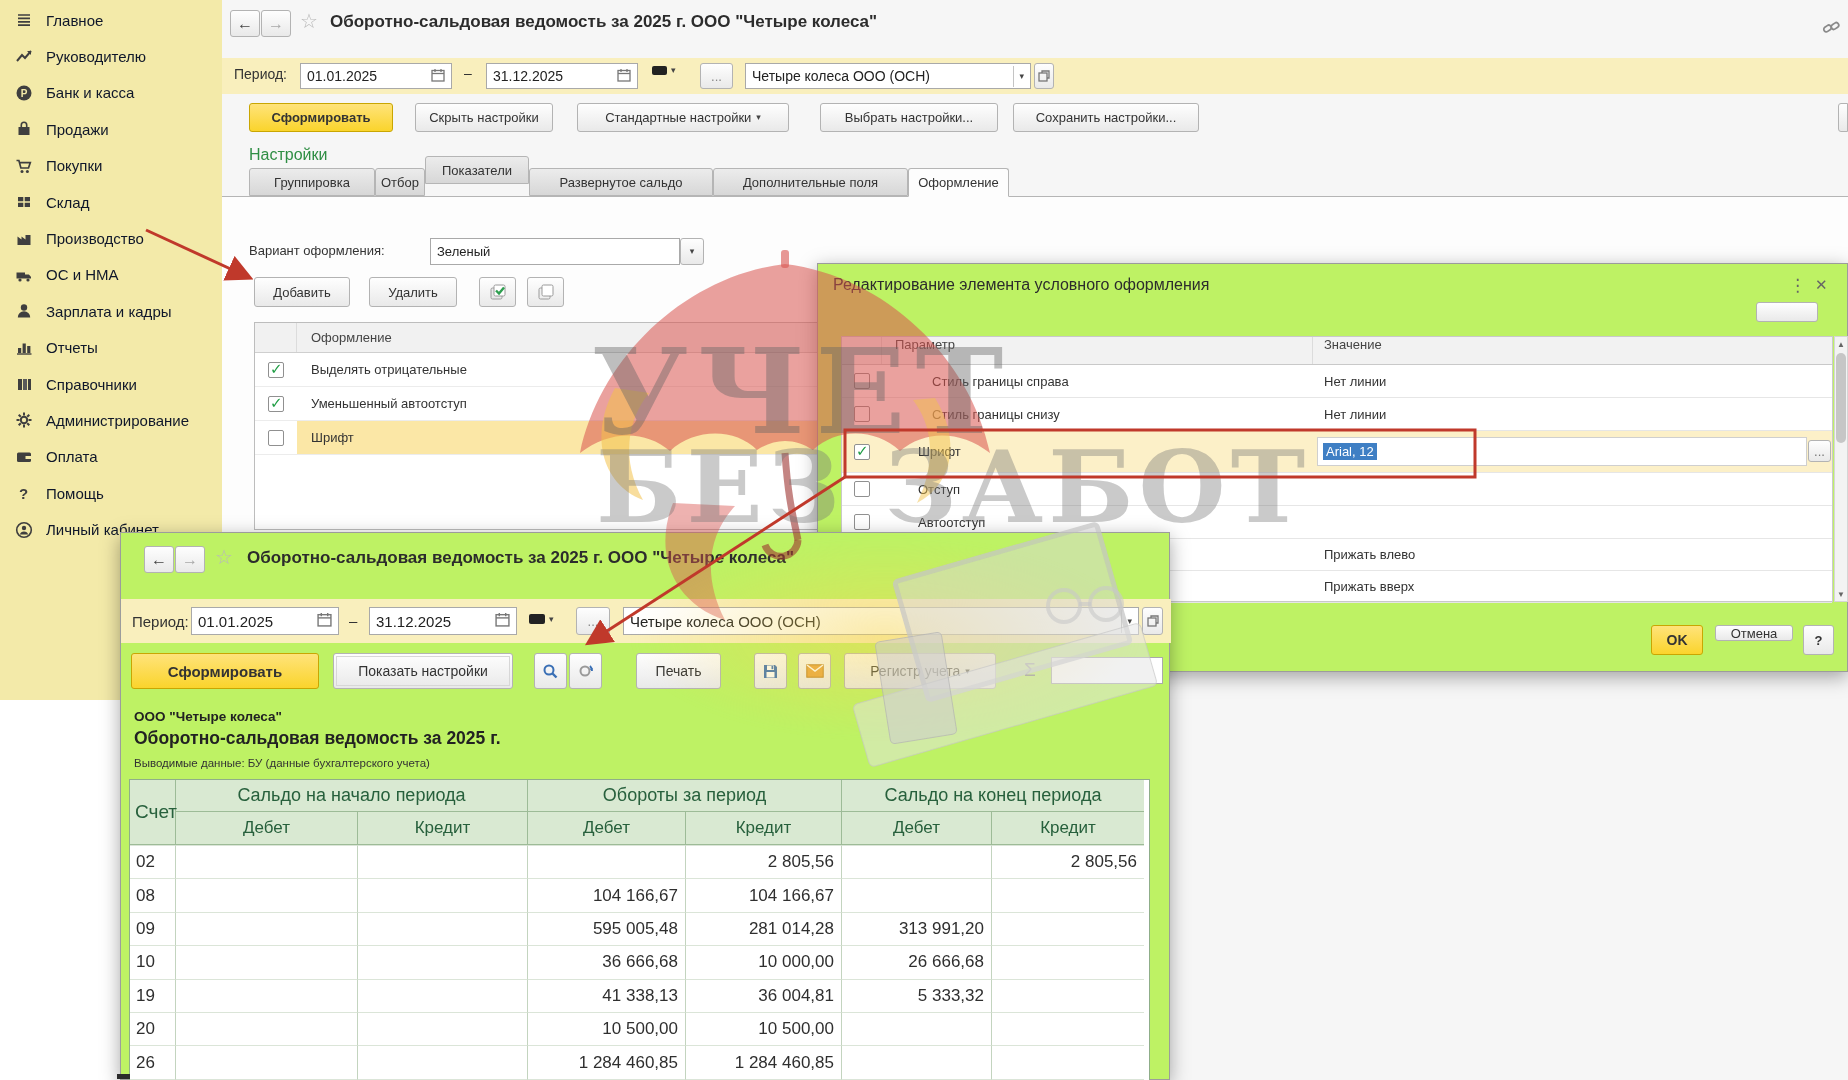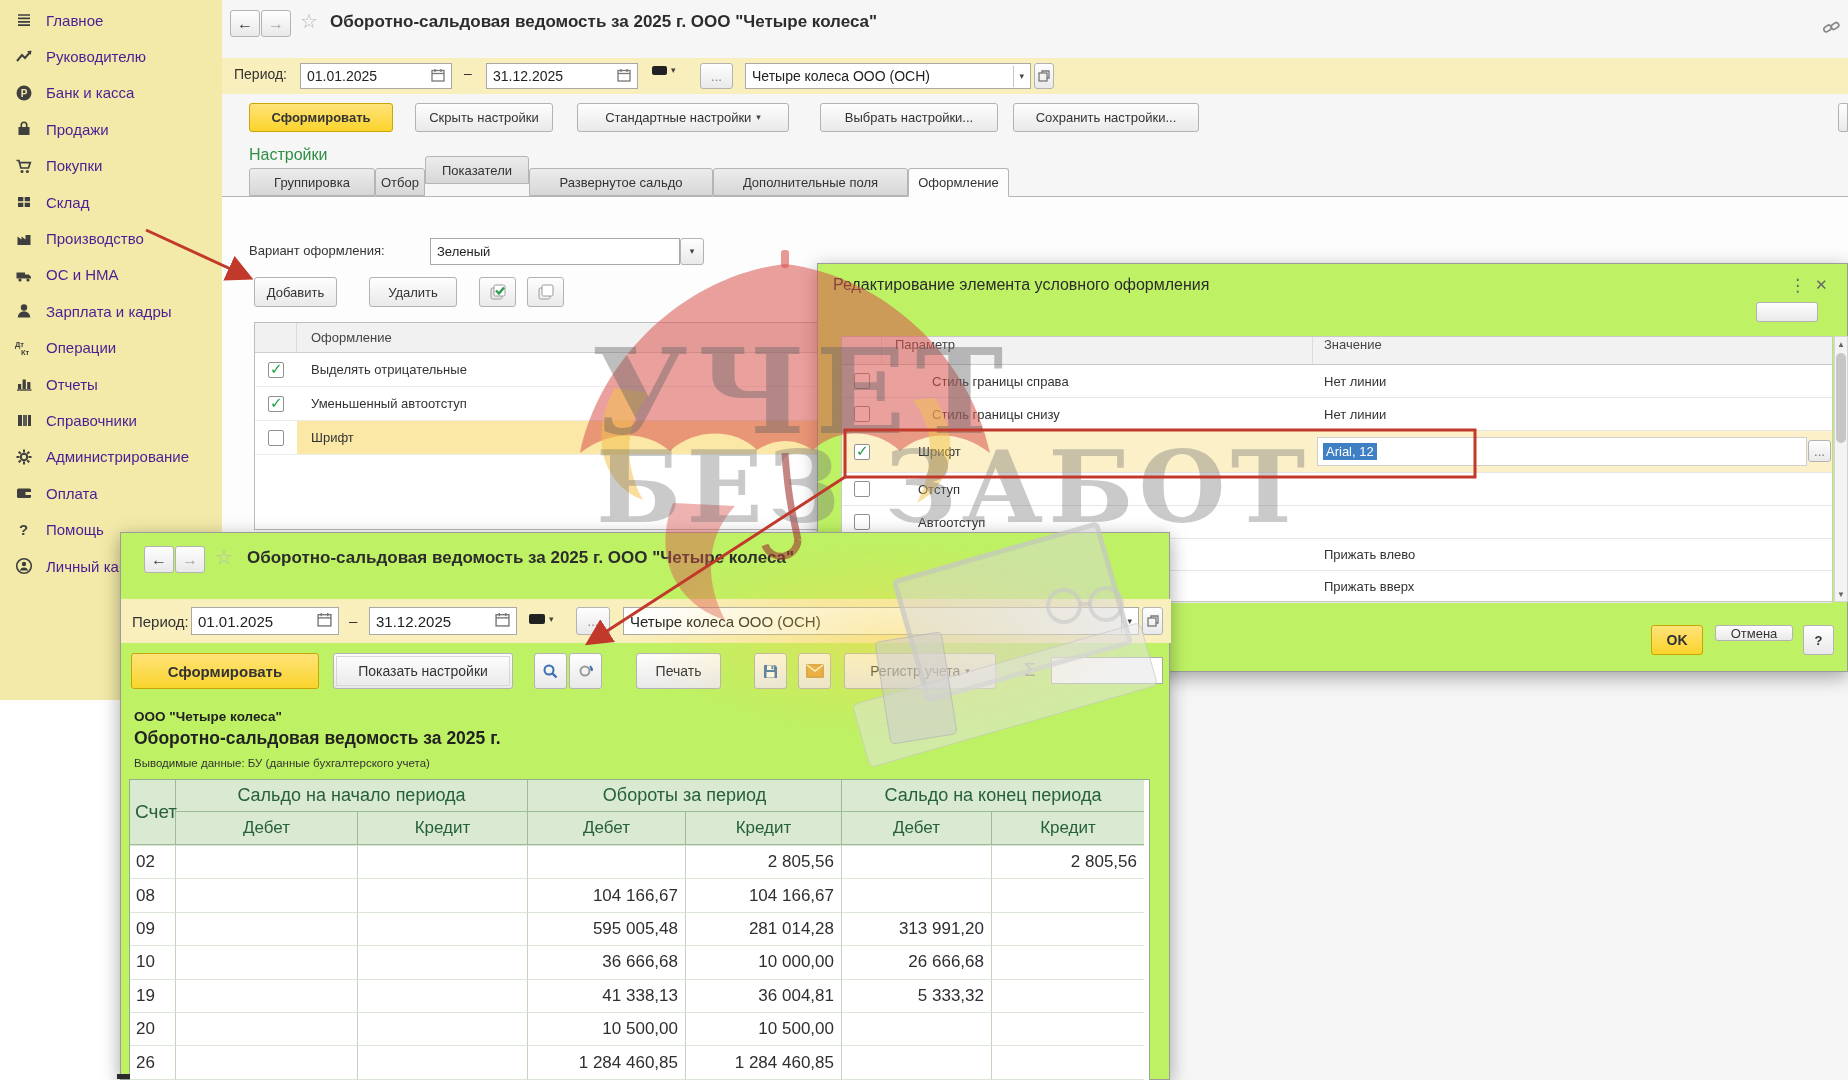--- a/index.html
+++ b/index.html
@@ -24,21 +24,21 @@
   .back-arrow::after{content:"←";color:#444}
   .fwd-arrow::after{content:"→";color:#a8a8a8}
   .kebab::after{content:"⋮";font-size:17px;color:#666}
   .close-x::after{content:"✕";font-size:15px;color:#666}
   .tab{background:linear-gradient(#ececec,#d7d7d7);border:1px solid #b5b5b5;border-bottom:1px solid #b5b5b5;
        border-radius:3px 3px 0 0;font-size:13px;color:#333;display:flex;align-items:center;justify-content:center;height:28px}
   .tab.active{background:#fdfdfd;border-bottom:1px solid #fdfdfd;height:29px;z-index:2}
   .cb{width:16px;height:16px;background:#fff;border:1px solid #909090;border-radius:2px;position:relative}
   .cb.checked::after{content:"✓";position:absolute;left:1px;top:-3px;font-size:15px;font-weight:bold;color:#1f9d44}
   .side-item{display:flex;align-items:center;height:36.4px;padding-left:14px;gap:13px}
-  .side-item .slabel{font-size:15px;color:#4c1d95}
+  .side-item .slabel{font-size:15px;color:#0f172a}
   .sicon{width:19px;height:18px;display:flex;align-items:center;justify-content:center}
   .win{background:#bef264;border:1px solid #9c9c9c;box-shadow:0 5px 18px rgba(0,0,0,.35)}
   .drow{display:flex;align-items:center;border-bottom:1px solid #e6e6e6;position:relative}
   .dparam{font-size:13px;color:#333}
   .dvalue{position:absolute;left:482px;font-size:13px;color:#333}
   .rt-row{display:flex}
   .rt-c{border-right:1px solid #c3d4bf;border-top:1px solid #dbe5d8;font-size:17px;color:#2f2f2f;
         display:flex;align-items:center;justify-content:flex-end;padding:0 7px;white-space:pre}
   .rt-acc{border-right:1px solid #c3d4bf;border-top:1px solid #dbe5d8;font-size:17px;color:#2f2f2f;
         display:flex;align-items:center;padding-left:6px}
@@ -129,29 +129,20 @@
       <span class="sicon">
           <svg width="18" height="18" viewBox="0 0 18 18">
             <circle cx="9" cy="5.5" r="3.2" fill="#3f3f3f"></circle>
             <path d="M2.8 15.5a6.2 6.2 0 0112.4 0z" fill="#3f3f3f"></path>
           </svg>
         </span>
       <span class="slabel">Зарплата и кадры</span>
       </div>
     <div class="side-item">
       <span class="sicon">
-          <svg width="19" height="18" viewBox="0 0 19 18">
-            <text x="1" y="8" font-size="7.5" font-weight="bold" fill="#3f3f3f">Дт</text>
-            <text x="7" y="16" font-size="7.5" font-weight="bold" fill="#3f3f3f">Кт</text>
-          </svg>
-        </span>
-      <span class="slabel">Операции</span>
-      </div>
-    <div class="side-item">
-      <span class="sicon">
           <svg width="18" height="18" viewBox="0 0 18 18">
             <path d="M3 14V9h3.2v5zM7.6 14V4.5h3.2V14zM12.2 14V7h3.2v7z" fill="#3f3f3f"></path>
             <path d="M2 15h14.5" stroke="#3f3f3f" stroke-width="1.4"></path>
           </svg>
         </span>
       <span class="slabel">Отчеты</span>
       </div>
     <div class="side-item">
       <span class="sicon">
           <svg width="18" height="18" viewBox="0 0 18 18">
@@ -270,21 +261,21 @@
   <div class="abs tab" style="left:713px;top:168px;width:195px">Дополнительные поля</div>
   <div class="abs tab active" style="left:908px;top:168px;width:101px">Оформление</div>
   <div class="abs" style="left:222px;top:196px;width:1626px;height:336px;background:#fdfdfd;border-top:1px solid #b5b5b5"></div>
 
   <div class="abs" style="left:249px;top:243px;font-size:13px;color:#333">Вариант оформления:</div>
   <div class="abs field" style="left:430px;top:238px;width:250px;height:27px;font-size:13px"><span>Зеленый</span></div>
   <div class="abs btn" style="left:680px;top:238px;width:24px;height:27px">
       <span class="caret"></span>
     </div>
 
-  <div class="abs btn" style="left:254px;top:277px;width:83px;height:30px">Добавить</div>
+  <div class="abs btn" style="left:254px;top:277px;width:96px;height:30px">Добавить</div>
   <div class="abs btn" style="left:369px;top:277px;width:88px;height:30px">Удалить</div>
   <div class="abs btn" style="left:479px;top:277px;width:37px;height:30px">
       <svg width="20" height="20" viewBox="0 0 20 20">
         <rect x="3" y="6" width="11" height="11" rx="1.5" fill="#e8e8e8" stroke="#9a9a9a"></rect>
         <rect x="6" y="3" width="11" height="11" rx="1.5" fill="#fff" stroke="#9a9a9a"></rect>
         <path d="M8 8.5l3 3 5-6" stroke="#2e9e4f" stroke-width="2.4" fill="none"></path>
       </svg>
     </div>
   <div class="abs btn" style="left:527px;top:277px;width:37px;height:30px">
       <svg width="20" height="20" viewBox="0 0 20 20">

